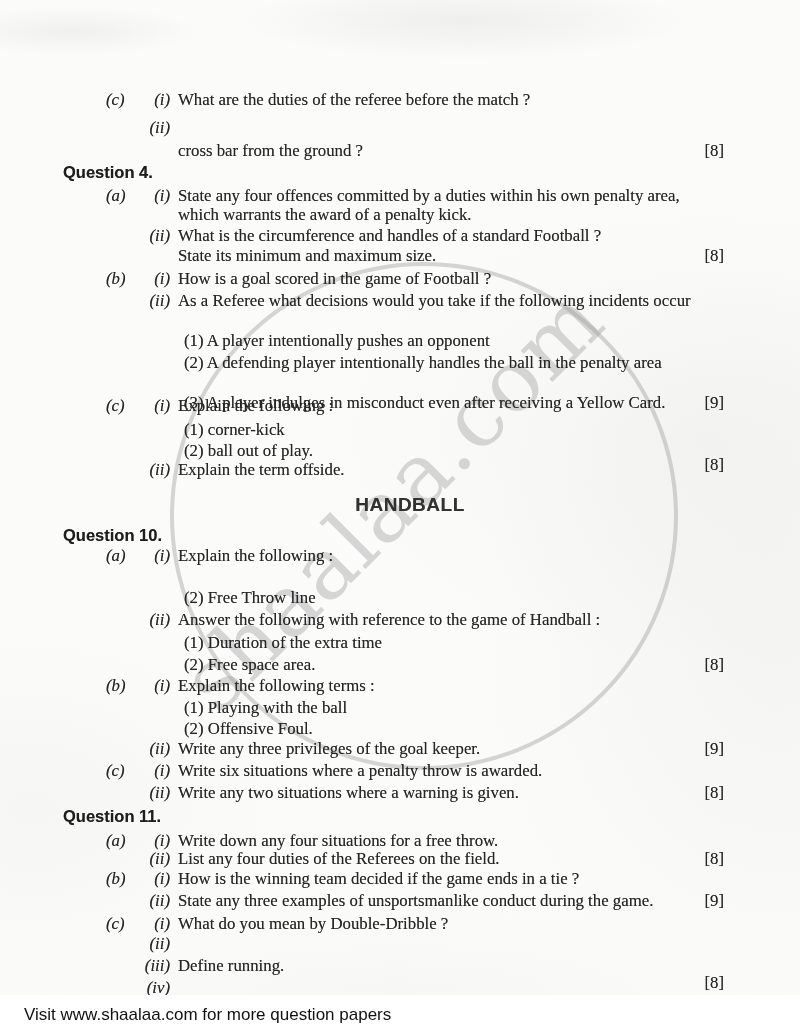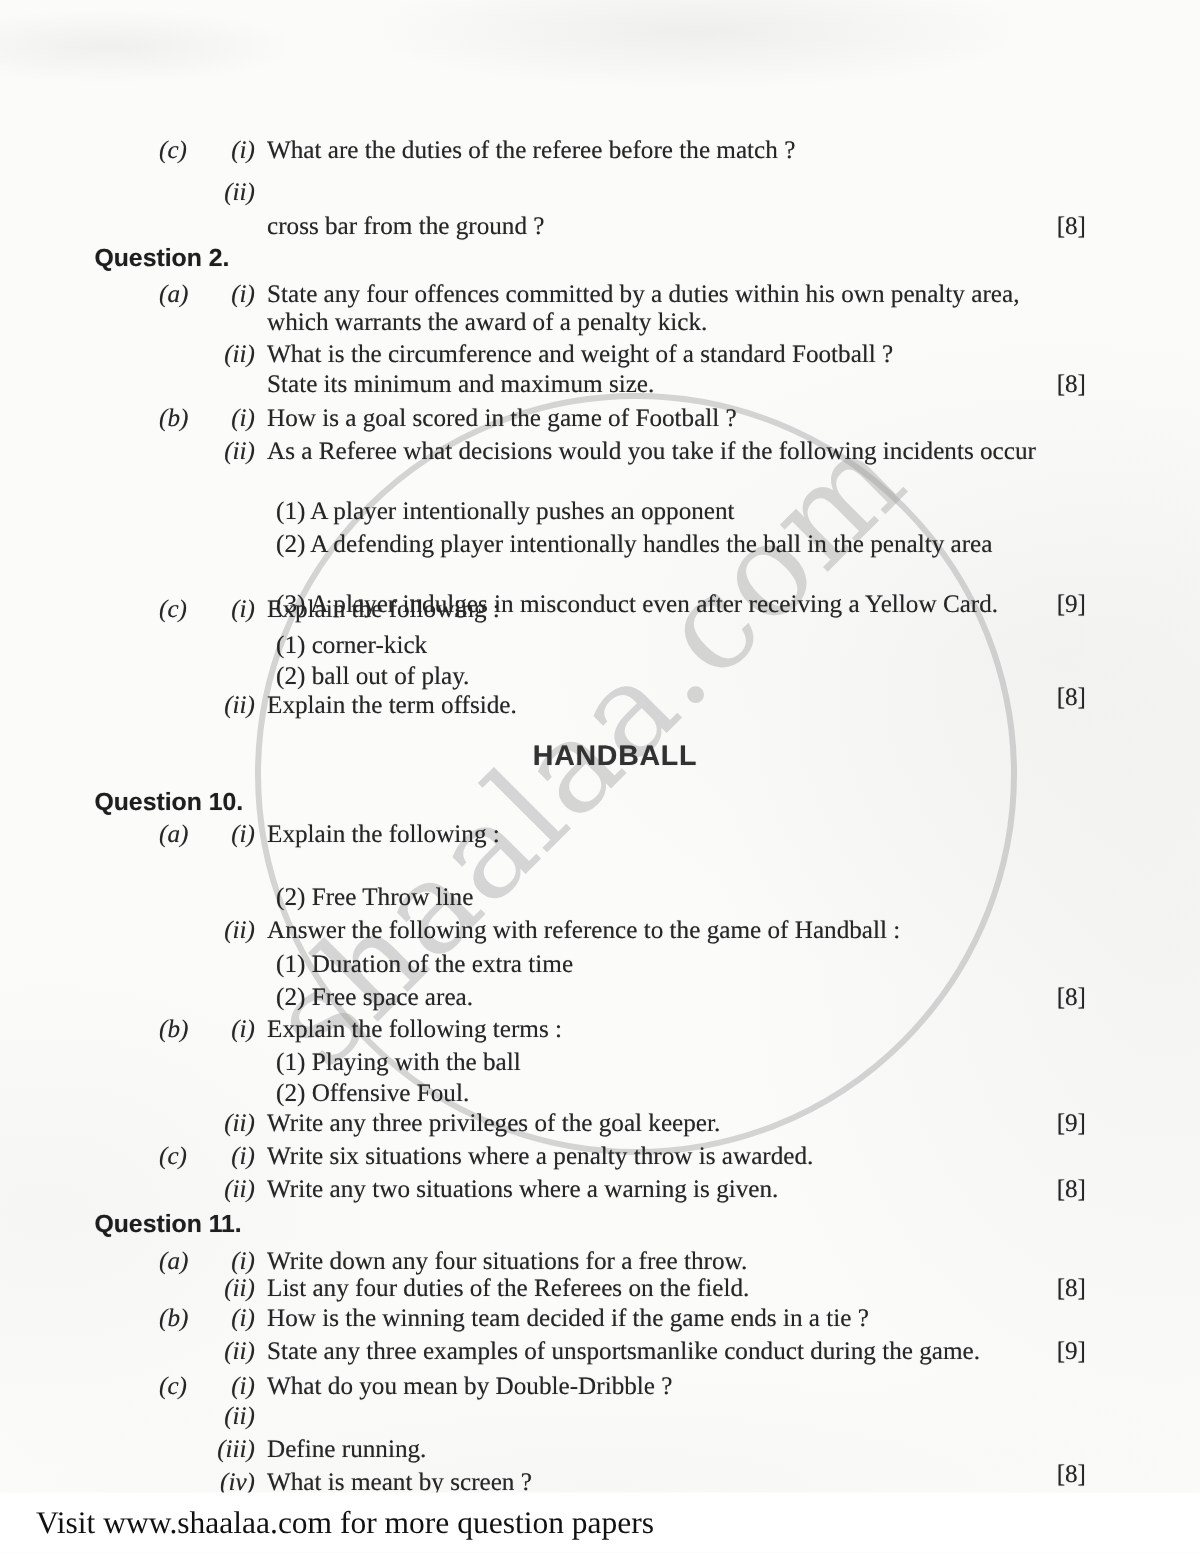--- a/index.html
+++ b/index.html
@@ -38,21 +38,21 @@
   .ln .mark.up{top:-5px;}
   .it{}
   .qhead{position:absolute; left:63px; height:24px; line-height:24px;
     font-family:"Liberation Sans", sans-serif; font-weight:bold; font-size:16.5px; color:#1e1e1e;
     text-shadow:0 0 0.5px rgba(30,30,30,0.5);}
   .section-title{position:absolute; left:0; width:820px; text-align:center; height:24px; line-height:24px;
     font-family:"Liberation Sans", sans-serif; font-weight:bold; font-size:19px; letter-spacing:0.5px; color:#323232;
     text-shadow:0 0 0.5px rgba(40,40,40,0.5);}
   .footer-bar{position:absolute; left:0; top:995px; width:800px; height:40px; background:#ffffff;}
   .footer-text{position:absolute; left:24px; top:1000px; height:30px; line-height:30px;
-    font-family:Liberation Serif, serif; font-size:21px; color:#111111; white-space:nowrap;}
+    font-family:Liberation Sans, sans-serif; font-size:17px; color:#111111; white-space:nowrap;}
 </style>
 </head>
 <body>
 
 <div class="page">
 
   <div class="wm-circle"></div>
   <div class="wm-text">shaalaa.com</div>
 
   <div class="ln" style="top:88px">
@@ -61,32 +61,32 @@
     <span class="txt"><span>What are the duties of the referee before the match ?</span></span>
   </div>
   <div class="ln" style="top:116px">
     <span class="num">(ii)</span>
   </div>
   <div class="ln" style="top:139px">
     <span class="txt"><span>cross bar from the ground ?</span></span>
     <span class="mark">[8]</span>
   </div>
 
-  <div class="qhead" style="top:160px">Question 2.</div>
+  <div class="qhead" style="top:160px">Question 4.</div>
   <div class="ln" style="top:184px">
     <span class="lab">(a)</span>
     <span class="num">(i)</span>
     <span class="txt"><span>State any </span><span class="it">four</span><span> offences committed by a duties within his own penalty area,</span></span>
   </div>
   <div class="ln" style="top:203px">
     <span class="txt"><span>which warrants the award of a penalty kick.</span></span>
   </div>
   <div class="ln" style="top:224px">
     <span class="num">(ii)</span>
-    <span class="txt"><span>What is the circumference and weight of a standard Football ?</span></span>
+    <span class="txt"><span>What is the circumference and handles of a standard Football ?</span></span>
   </div>
   <div class="ln" style="top:244px">
     <span class="txt"><span>State its minimum and maximum size.</span></span>
     <span class="mark">[8]</span>
   </div>
   <div class="ln" style="top:267px">
     <span class="lab">(b)</span>
     <span class="num">(i)</span>
     <span class="txt"><span>How is a goal scored in the game of Football ?</span></span>
   </div>
@@ -198,20 +198,19 @@
   </div>
   <div class="ln" style="top:932px">
     <span class="num">(ii)</span>
   </div>
   <div class="ln" style="top:954px">
     <span class="num">(iii)</span>
     <span class="txt"><span>Define </span><span class="it">running.</span></span>
   </div>
   <div class="ln" style="top:976px">
     <span class="num">(iv)</span>
-    <span class="txt"><span>What is meant by </span><span class="it">screen</span><span> ?</span></span>
     <span class="mark up">[8]</span>
   </div>
 
   <div class="footer-bar"></div>
   <div class="footer-text">Visit www.shaalaa.com for more question papers</div>
 
 </div>
 
 </body></html>

